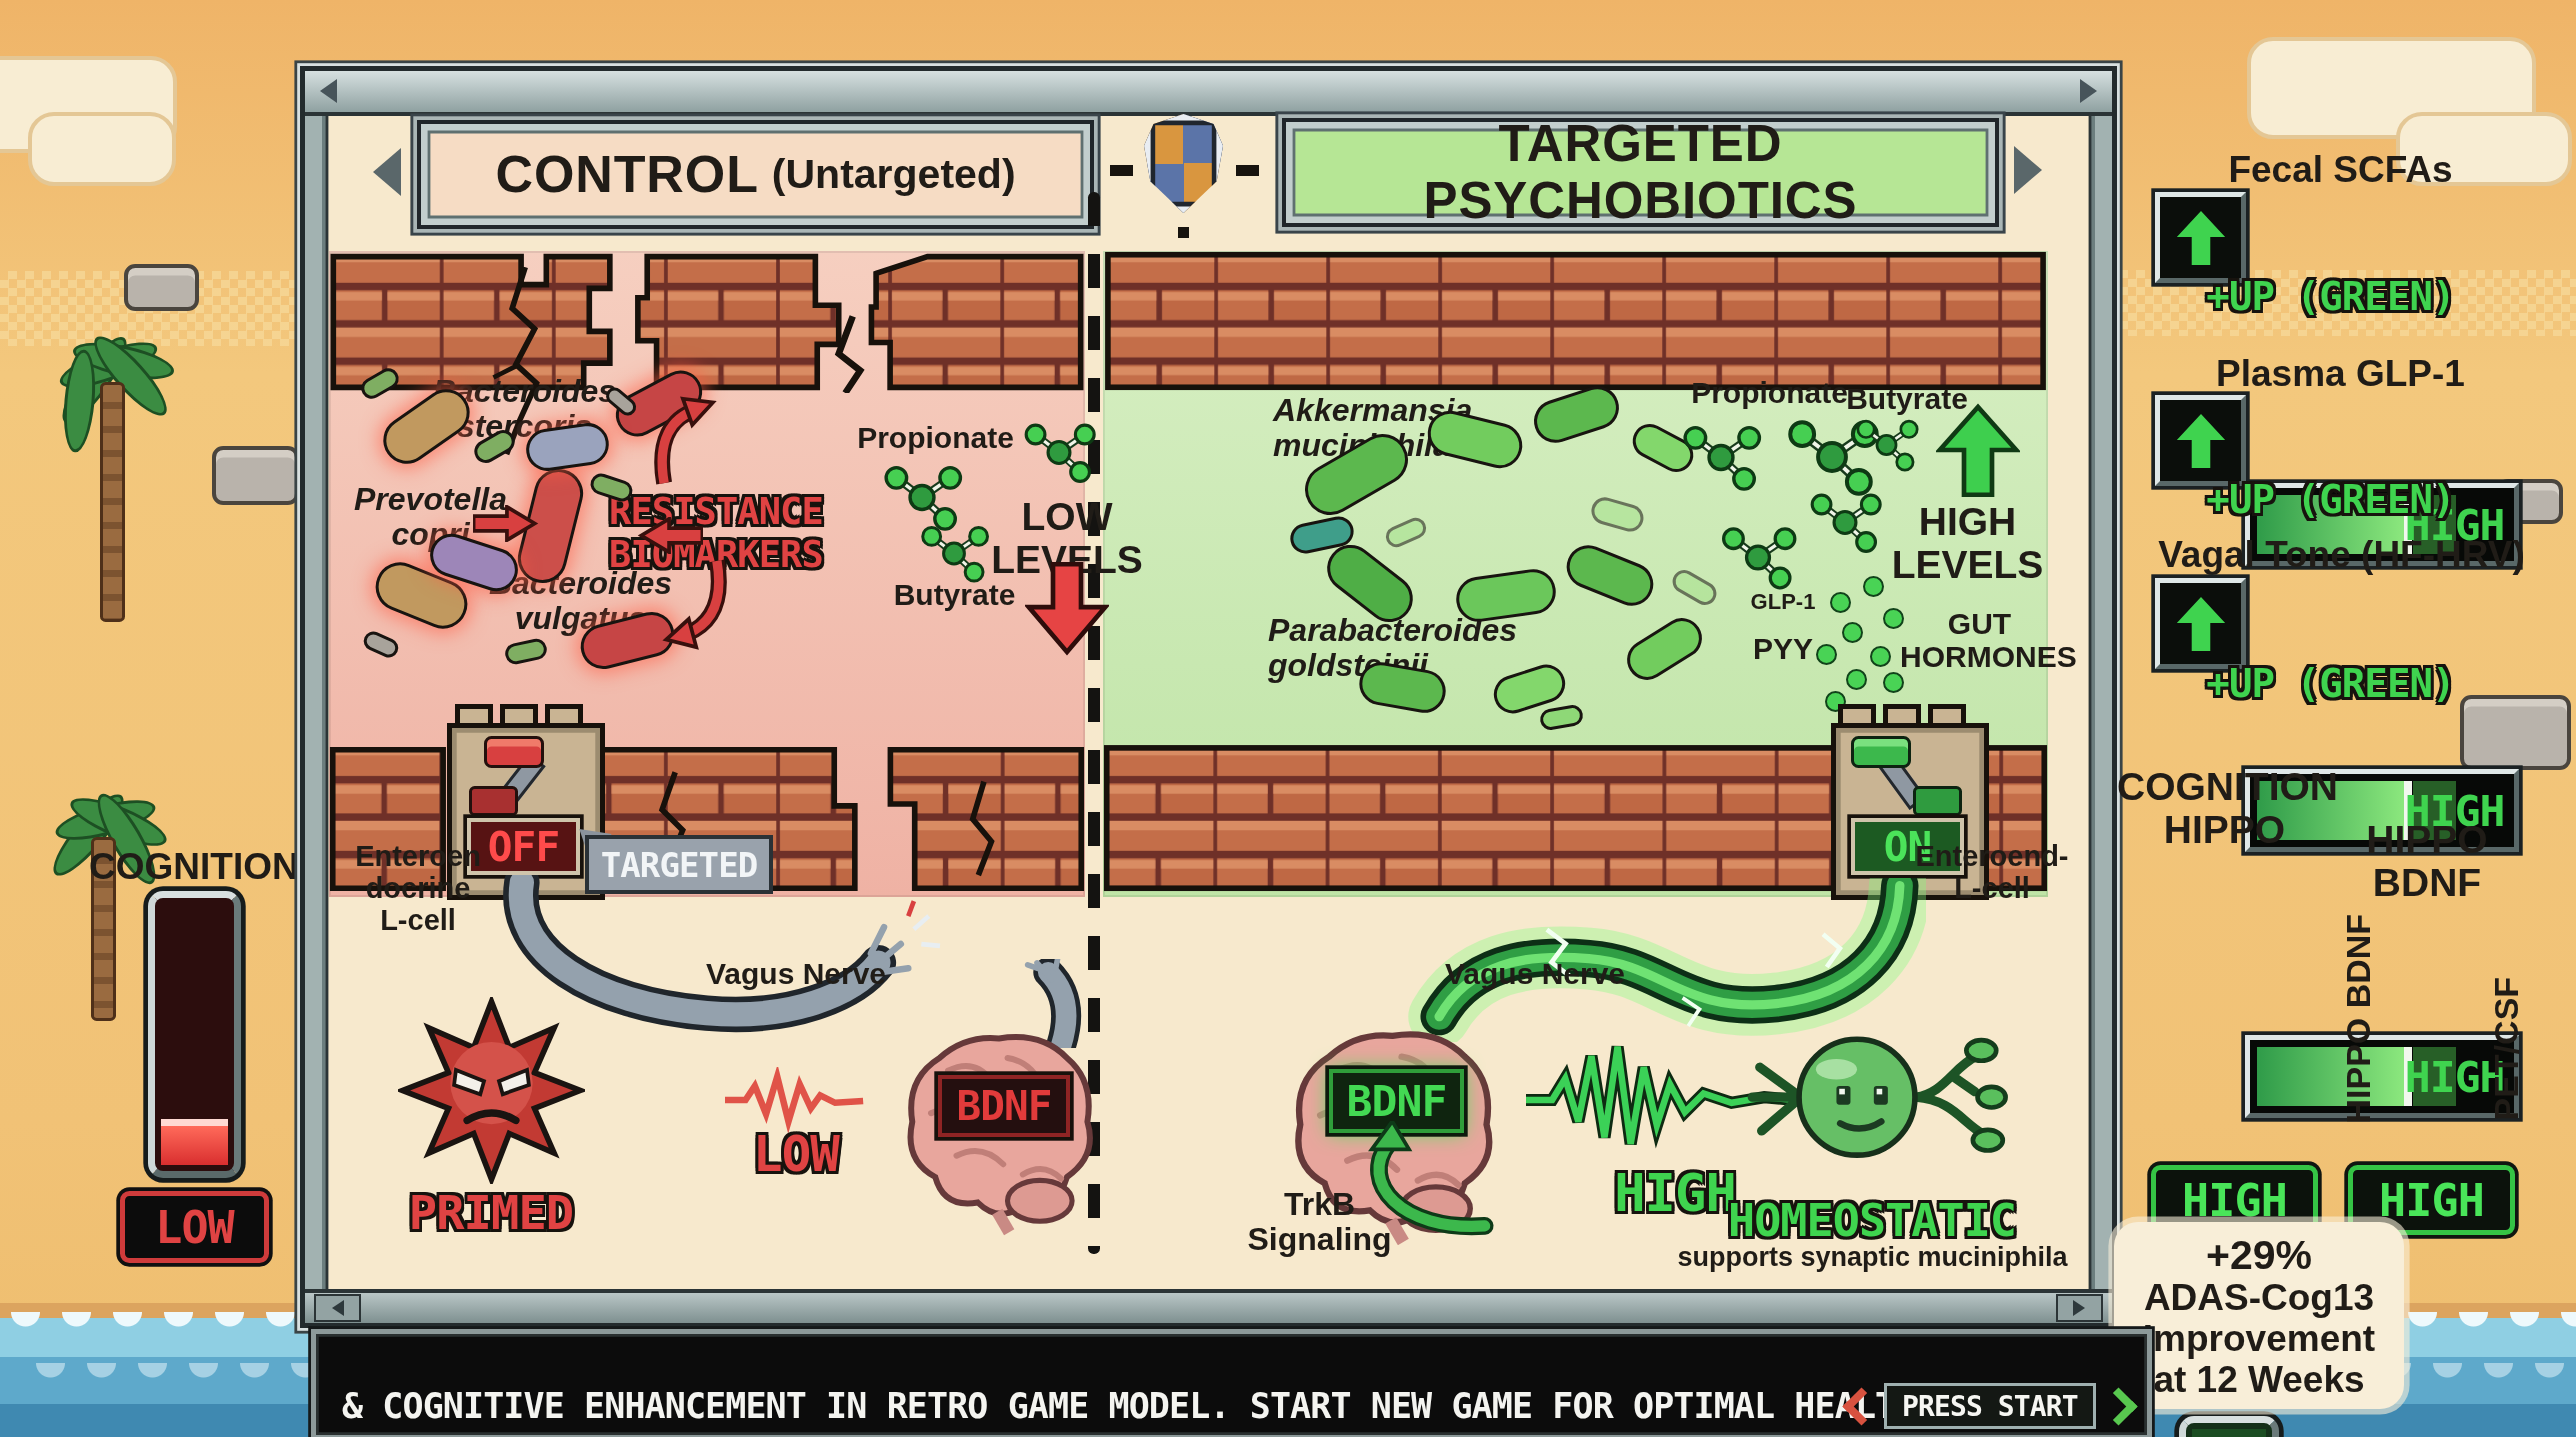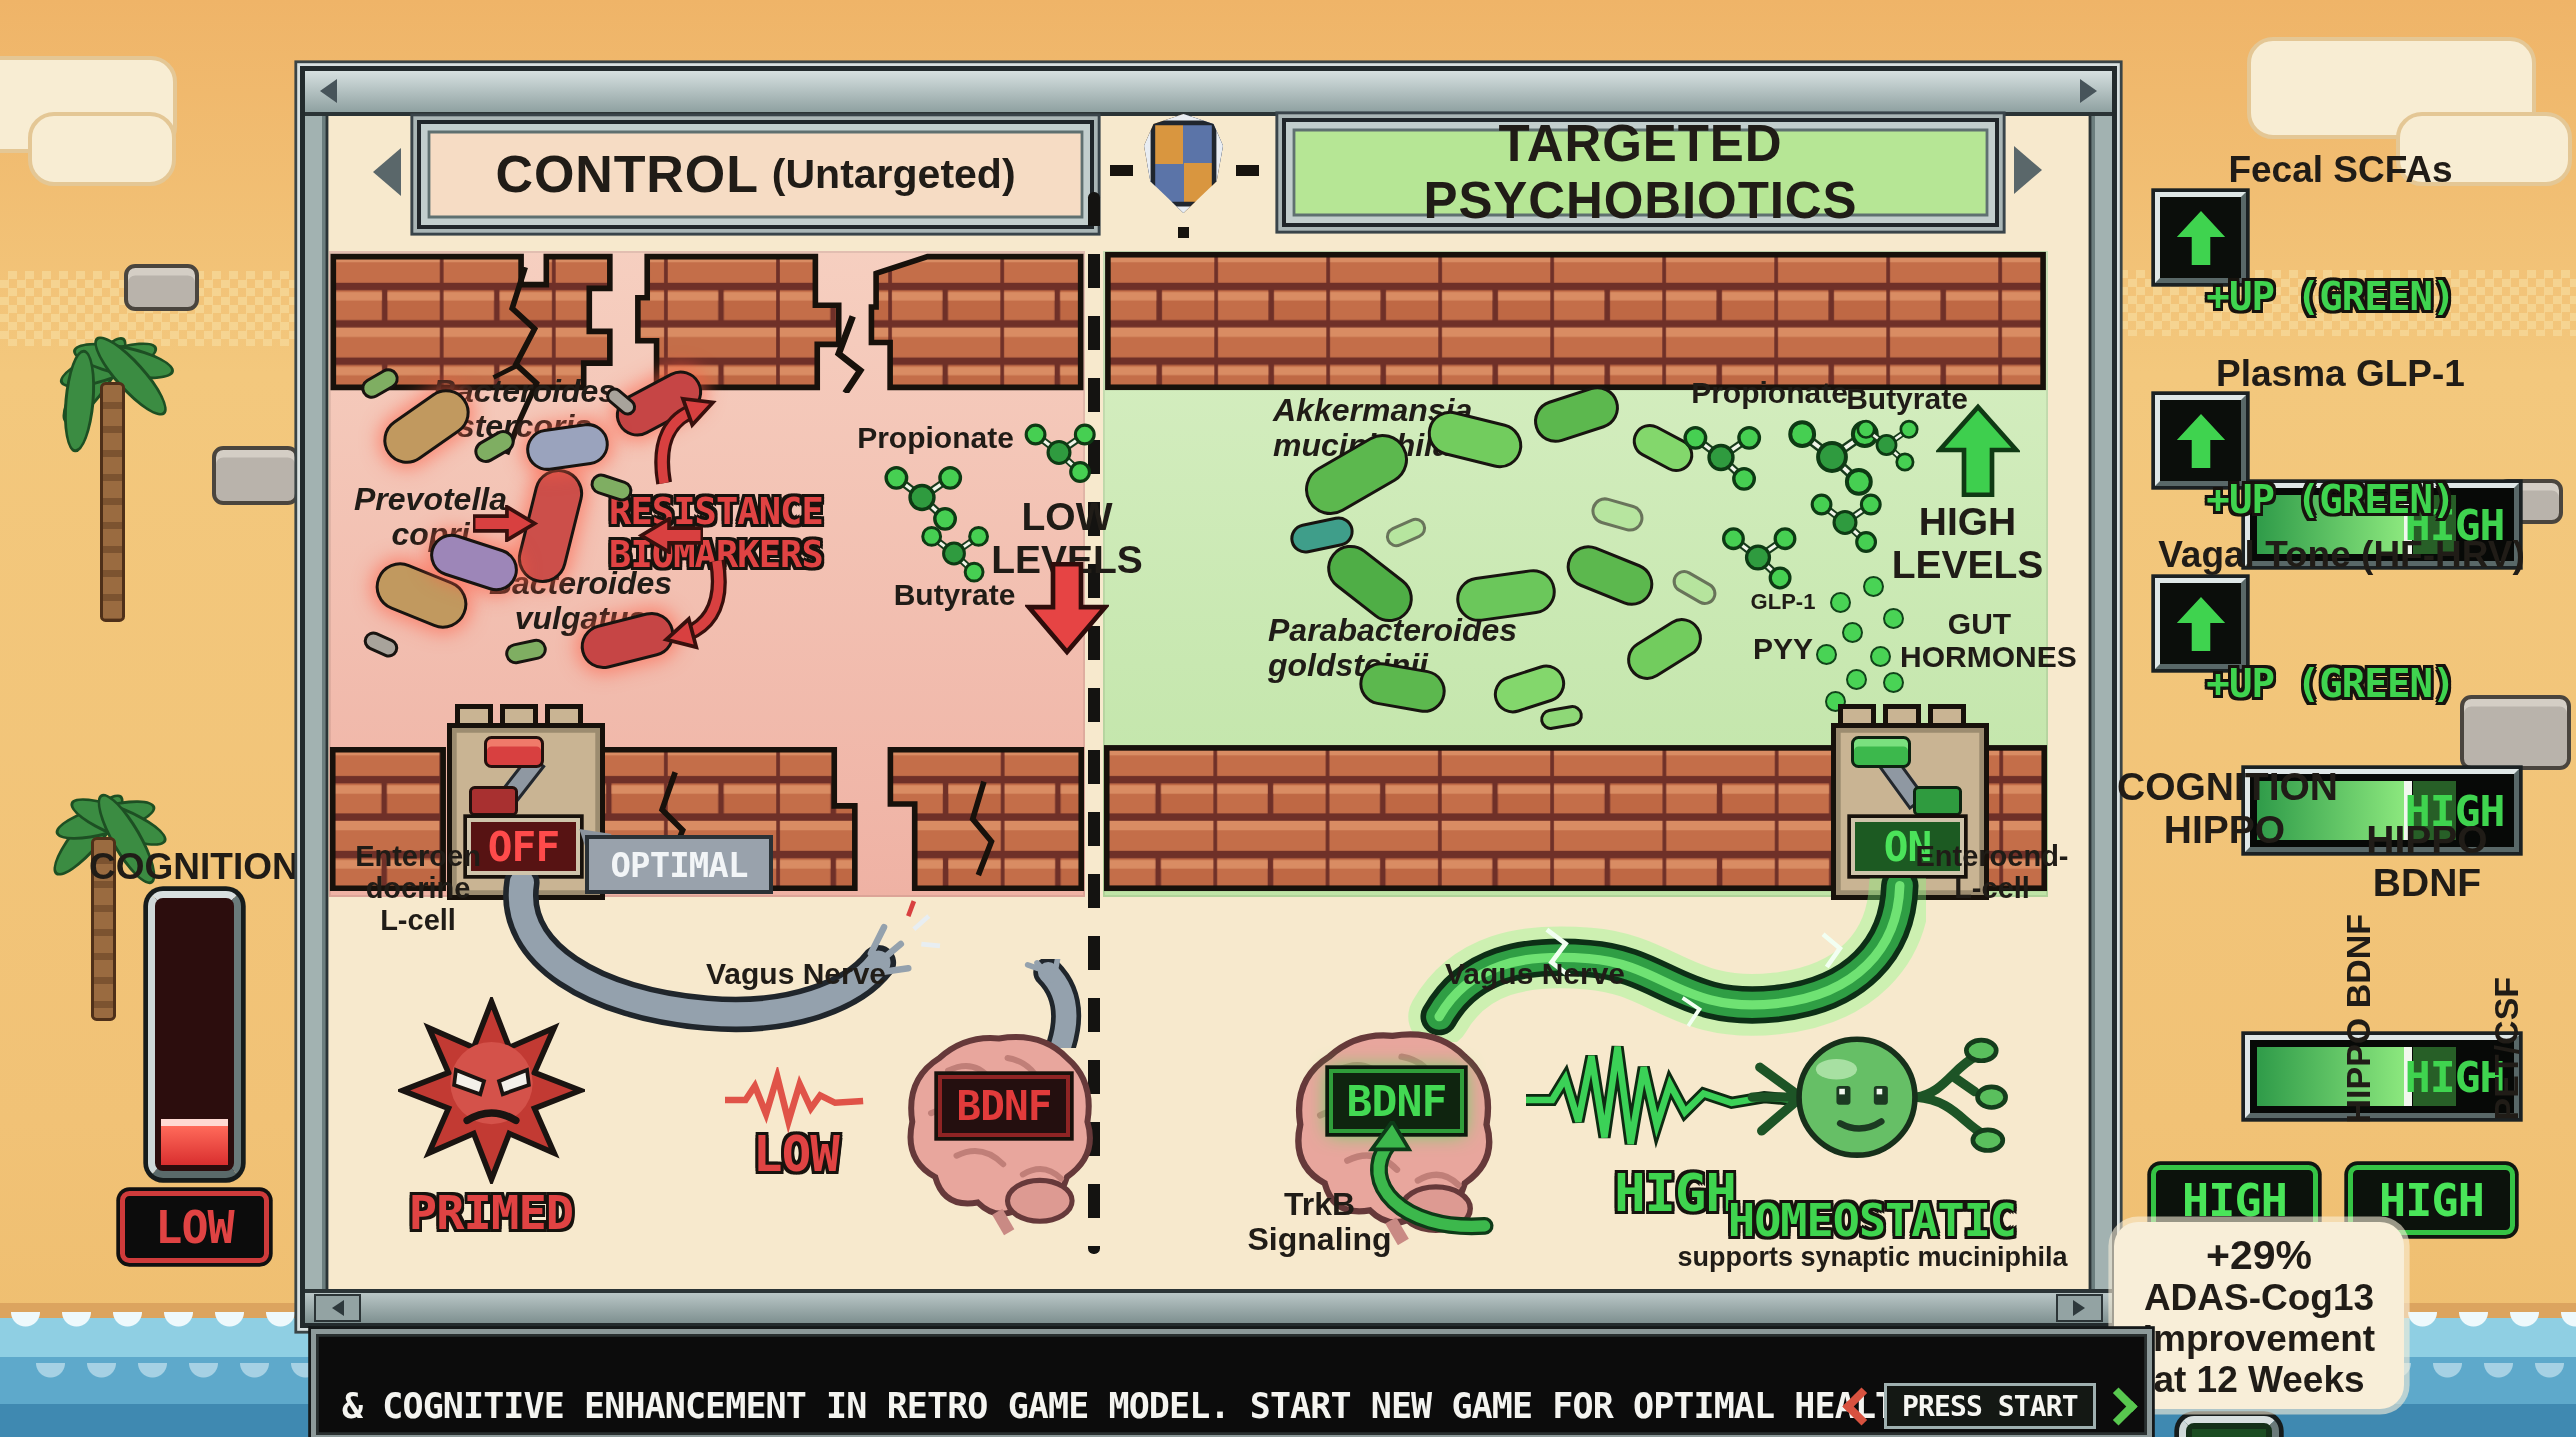--- a/index.html
+++ b/index.html
@@ -282,21 +282,21 @@
     <span class="px" style="font-size:41px;color:#ff4b4b">OFF</span>
   </div>
 </div>
 <div class="abs t" style="left:329px;top:841px;width:178px;font-size:29px">
   <span style="display:block">Enteroen</span>
   <span style="display:block">docrine</span>
   <span style="display:block">L-cell</span>
 </div>
 <div class="abs tri" style="left:573px;top:824px;border-left:17px solid transparent;border-right:17px solid transparent;border-bottom:28px solid #8b939c;transform:rotate(-50deg)"></div>
 <div class="abs tag" style="left:585px;top:835px;width:180px;height:51px">
-  <span class="px" style="font-size:34px">OPTIMAL</span>
+  <span class="px" style="font-size:34px">TARGETED</span>
 </div>
 
 <svg class="abs" style="left:482px;top:875px" width="468" height="168" viewBox="0 0 500 180">
   <path d="M42,8 C30,85 120,138 240,148 C330,156 398,128 424,94" fill="none" stroke="#20262c" stroke-width="38" stroke-linecap="round"></path>
   <path d="M42,8 C30,85 120,138 240,148 C330,156 398,128 424,94" fill="none" stroke="#94a1ad" stroke-width="26" stroke-linecap="round"></path>
   <path d="M424,94 l24,-20 M428,104 l28,-4 M416,84 l14,-28" stroke="#94a1ad" stroke-width="7" stroke-linecap="round"></path>
   <path d="M462,58 l16,-14 M470,74 l20,2" stroke="#e8eef2" stroke-width="5"></path>
   <path d="M456,44 l6,-16" stroke="#d84040" stroke-width="5"></path>
 </svg>
 <svg class="abs" style="left:981px;top:959px" width="112" height="89" viewBox="0 0 120 95">

